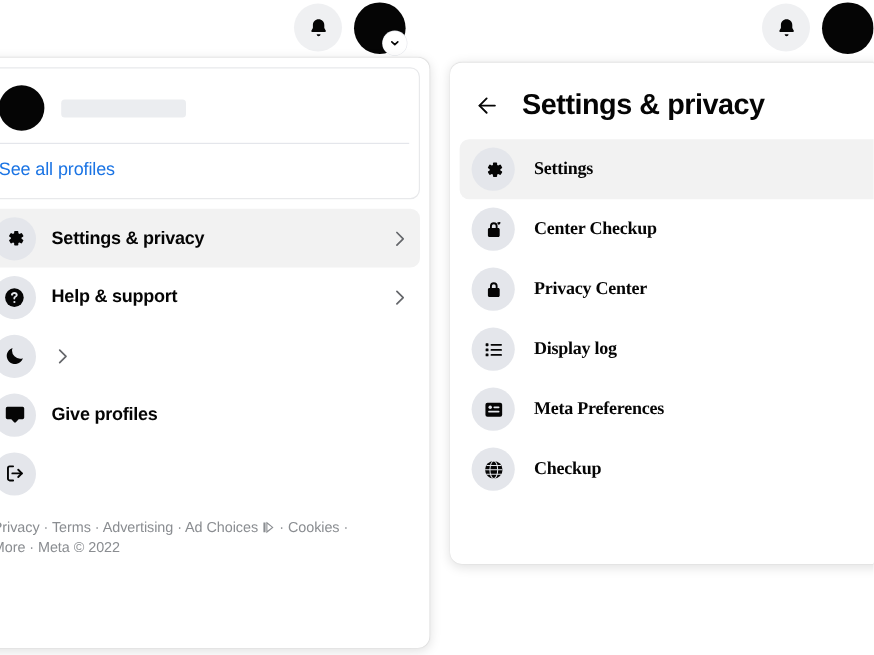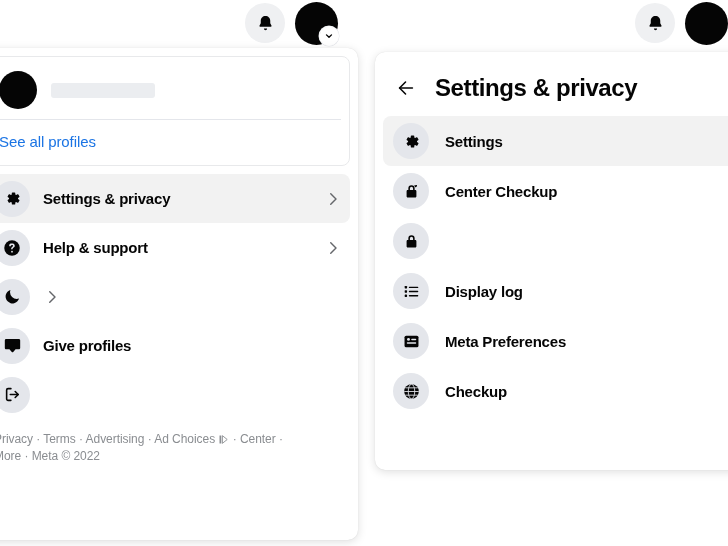--- a/index.html
+++ b/index.html
@@ -197,20 +197,21 @@
     padding: 0 8px 0 10px;
     border-radius: 8px;
     cursor: pointer;
   }
   .panel-row.active { background: #f2f2f2; }
   .panel-row-label {
     font-size: 15px;
     font-weight: 600;
     color: #050505;
     letter-spacing: -0.2px;
+    font-family: Liberation Serif, serif;
   }
 </style>
 </head>
 <body>
 
 <div class="topbar topbar-left">
   <div class="icon-circle">
     <svg class="bell-glyph" width="19" height="19" viewBox="0 0 24 24" fill="#050505">
       <path d="M12 2.6c-3.5 0-6 2.6-6 6.1v3.1l-1.5 2.6c-.4.7.1 1.6 1 1.6h13c.9 0 1.4-.9 1-1.6L18 11.8V8.7c0-3.5-2.5-6.1-6-6.1z"></path>
       <path d="M10 18.4h4c0 1.2-.9 2.1-2 2.1s-2-.9-2-2.1z"></path>
@@ -305,21 +306,21 @@
     </div>
   </div>
 
   <div class="footer">
     <div>
       <span>Privacy · Terms · Advertising · Ad Choices</span>
       <svg class="adchoice-glyph" width="11" height="11" viewBox="0 0 16 16" fill="none" stroke="#8a8d91" stroke-width="1.3">
         <path d="M2.2 2.2h2.6v11.6H2.2z" fill="#8a8d91" stroke="none"></path>
         <path d="M6.4 2.4l7 5.6-7 5.6z"></path>
       </svg>
-      <span>· Center ·</span>
+      <span>· Cookies ·</span>
     </div>
     <div>More · Meta © 2022</div>
   </div>
 </div>
 
 <div class="card card-right">
 
   <div class="panel-header">
     <svg class="back-arrow" width="22" height="22" viewBox="0 0 24 24" fill="none" stroke="#050505" stroke-width="1.7" stroke-linecap="round" stroke-linejoin="round">
       <path d="M19 12H5"></path>
@@ -347,20 +348,21 @@
     </div>
     <div class="panel-row-label">Center Checkup</div>
   </div>
 
   <div class="panel-row">
     <div class="row-icon">
       <svg width="19" height="19" viewBox="0 0 24 24" fill="#050505">
         <path d="M8 10.2V8.1a4 4 0 018 0v2.1h.6c.9 0 1.6.7 1.6 1.6v6.1c0 .9-.7 1.6-1.6 1.6H7.4c-.9 0-1.6-.7-1.6-1.6v-6.1c0-.9.7-1.6 1.6-1.6H8zm2 0h4V8.1a2 2 0 10-4 0v2.1z"></path>
       </svg>
     </div>
+    <div class="panel-row-label">Privacy Center</div>
   </div>
 
   <div class="panel-row">
     <div class="row-icon">
       <svg width="19" height="19" viewBox="0 0 24 24" fill="#050505">
         <rect x="3.4" y="5.2" width="3" height="3" rx="0.6"></rect>
         <rect x="3.4" y="10.5" width="3" height="3" rx="0.6"></rect>
         <rect x="3.4" y="15.8" width="3" height="3" rx="0.6"></rect>
         <rect x="8.6" y="5.9" width="12" height="1.8" rx="0.9"></rect>
         <rect x="8.6" y="11.2" width="12" height="1.8" rx="0.9"></rect>

